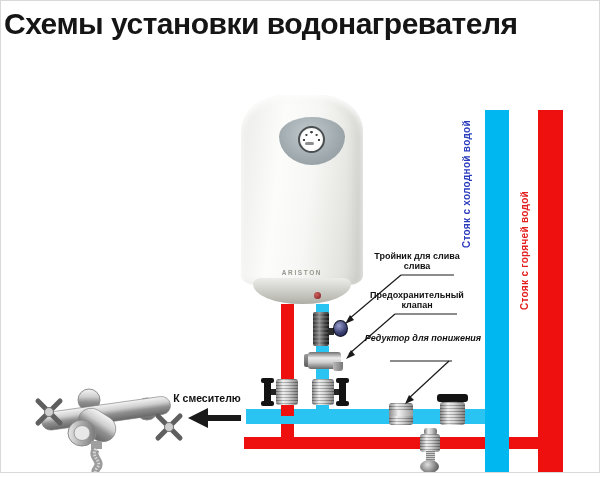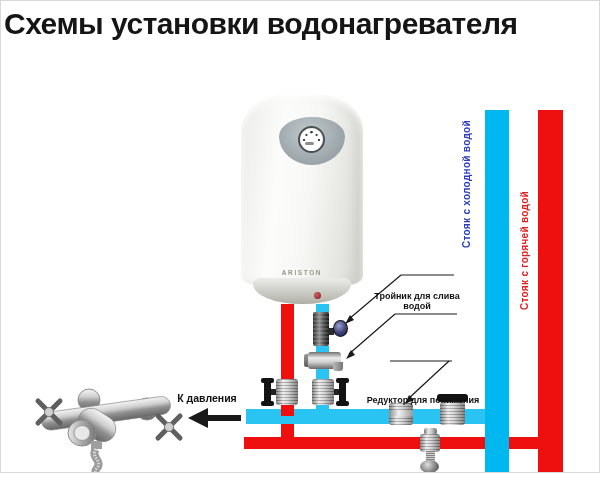--- a/index.html
+++ b/index.html
@@ -22,25 +22,25 @@
   .stub3{left:315px;top:368px;width:13px;height:10px;z-index:4;}
   .stub4{left:315px;top:402px;width:13px;height:7px;z-index:4;}
 
   
   .riser-label{writing-mode:vertical-rl;transform:rotate(180deg);font-weight:bold;font-size:10px;
                letter-spacing:.3px;display:flex;align-items:center;justify-content:center;z-index:6;white-space:nowrap;}
   .riser-label.cold{left:456px;top:118px;width:18px;height:130px;}
   .riser-label.hot{left:514px;top:192px;width:18px;height:115px;}
 
   
-  .callout{font-size:9px;font-weight:bold;color:#111;text-align:center;line-height:10px;z-index:10;margin-top:40px;}
+  .callout{font-size:9px;font-weight:bold;color:#111;text-align:center;line-height:10px;z-index:10;}
   .callout span{display:block;}
   .callout.tee{left:366px;top:250px;width:100px;}
   .callout.safety{left:366px;top:289px;width:100px;}
-  .callout.reducer{left:360px;top:354px;width:124px;}
+  .callout.reducer{left:360px;top:332px;width:124px;font-style:italic;}
   .mixer-label{left:167px;top:391px;width:78px;font-size:10.5px;font-weight:bold;text-align:center;color:#111;z-index:10;}
 
   
   .boiler{left:240px;top:94px;width:123px;height:213px;z-index:5;}
   .boiler-body{left:0;top:0;width:122px;height:190px;border-radius:44px 44px 14px 14px/36px 36px 10px 10px;
       background:linear-gradient(97deg,#ebebe9,#fcfcfb 32%,#f7f7f5 55%,#e4e4e0 82%,#d5d5d0);
       box-shadow:inset 0 4px 6px rgba(255,255,255,.9), inset -8px 0 12px rgba(0,0,0,.07);}
   .boiler-base{left:12px;top:183px;width:98px;height:26px;border-radius:8px 8px 48px 48px/6px 6px 20px 20px;
       background:linear-gradient(180deg,#ececea,#c2c2bb 70%,#aeaea6);}
   .boiler-panel{left:38px;top:22px;width:66px;height:48px;border-radius:50% 50% 50% 50%/40% 40% 60% 60%;
@@ -174,26 +174,30 @@
   <div class="abs bvh-stem"></div>
   <div class="abs bvh-body chromeVt"></div>
 
   <div class="abs dv-nut chromeV"></div>
   <div class="abs dv-body chromeVt"></div>
   <div class="abs dv-stem"></div>
   <div class="abs dv-wheel"></div>
 
   <div class="abs callout tee">
     <span>Тройник для слива</span>
-    <span>водой</span>
+    <span>слива</span>
+  </div>
+  <div class="abs callout safety">
+    <span>Предохранительный</span>
+    <span>клапан</span>
   </div>
   <div class="abs callout reducer">
     <span>Редуктор для понижения</span>
   </div>
-  <div class="abs mixer-label">К давления</div>
+  <div class="abs mixer-label">К смесителю</div>
 
   <svg class="abs faucet" width="178" height="99" viewBox="0 0 178 99">
     <defs>
       <linearGradient id="chA" x1="0" y1="0" x2="0" y2="1">
         <stop offset="0" stop-color="#f5f5f5"></stop>
           <stop offset=".35" stop-color="#cfcfcf"></stop>
         <stop offset=".6" stop-color="#8f8f8f"></stop>
           <stop offset="1" stop-color="#666666"></stop>
       </linearGradient>
       <linearGradient id="chB" x1="0" y1="0" x2="1" y2="0">

